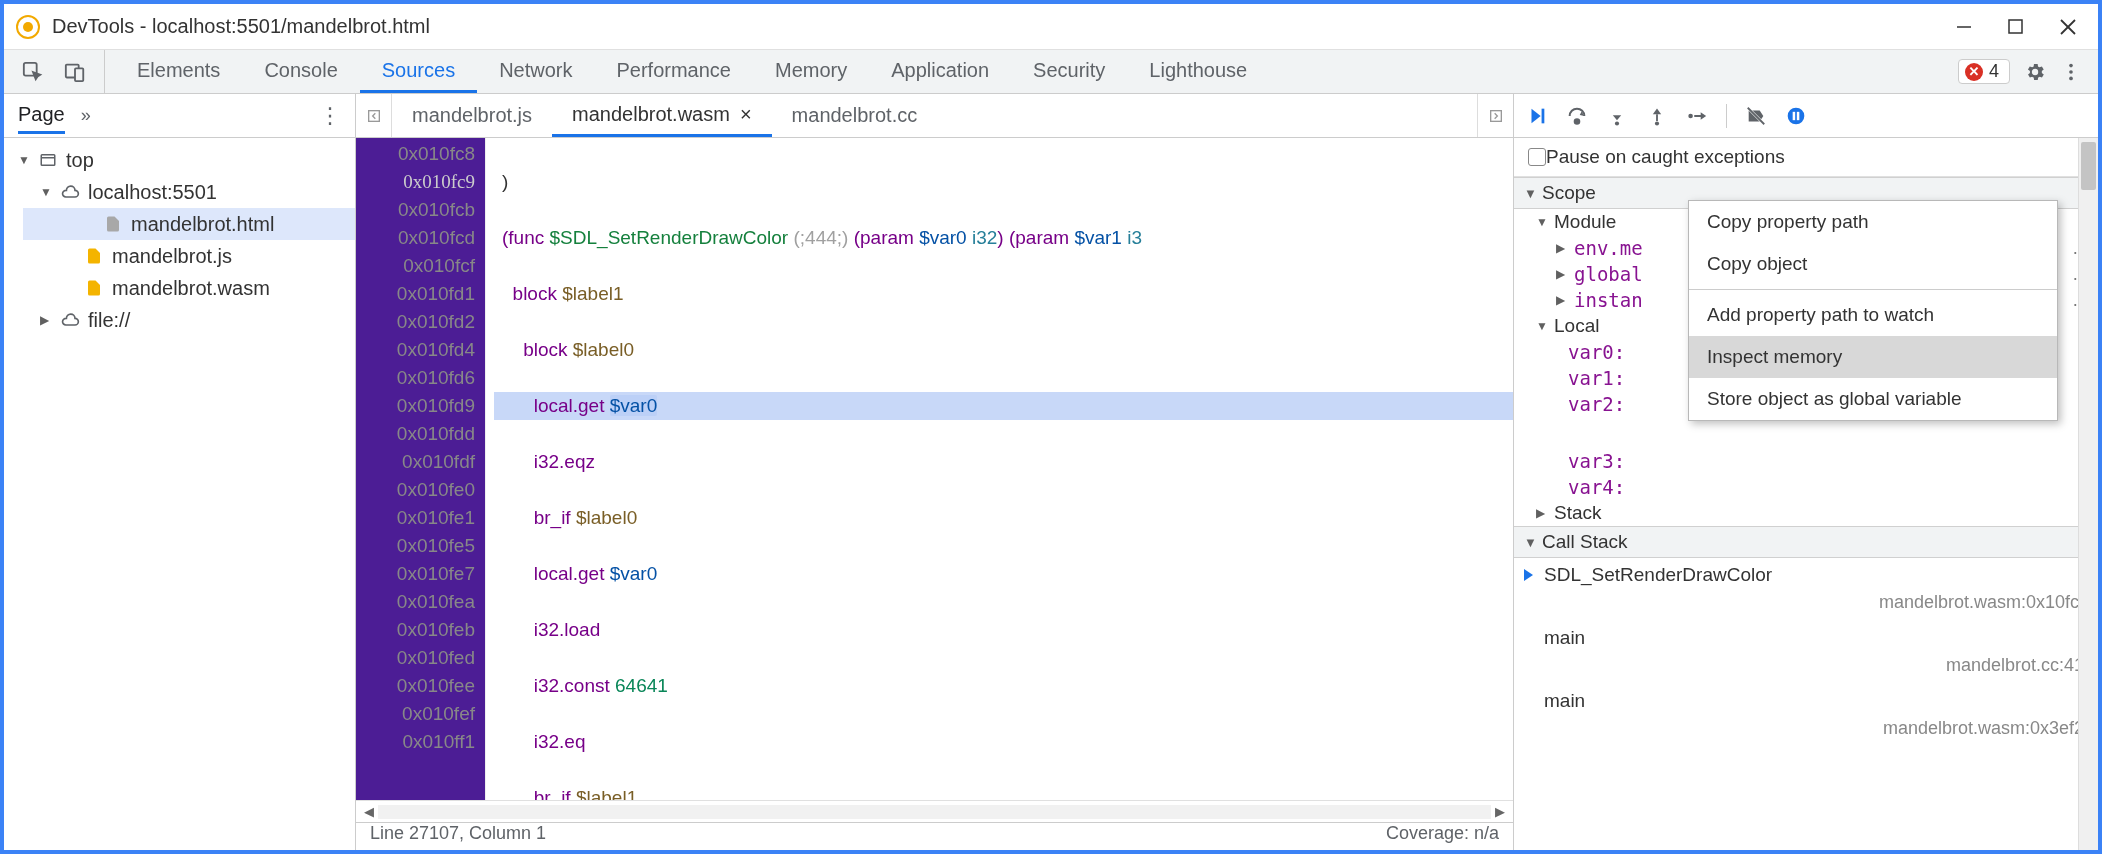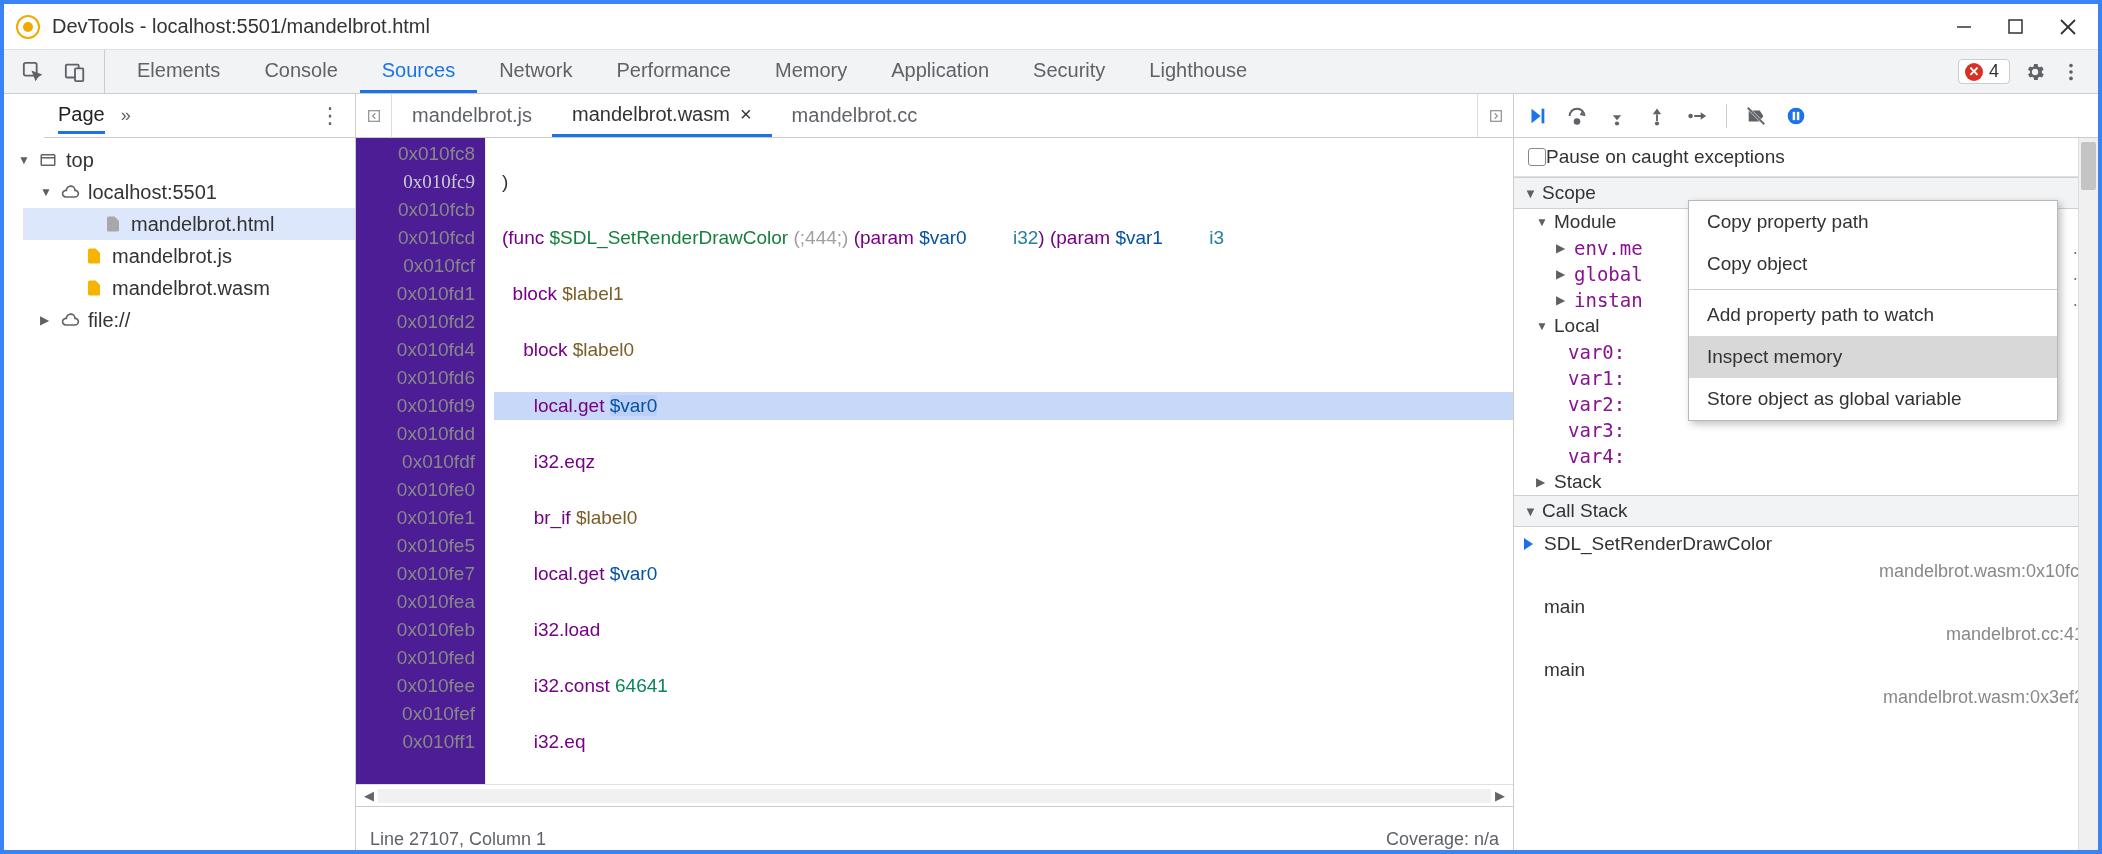--- a/index.html
+++ b/index.html
@@ -22,21 +22,21 @@
   .tab.active { color: #1a73e8; border-bottom-color: #1a73e8; }
   .right-icons { display: flex; align-items: center; gap: 14px; padding: 0 16px; }
   .errbadge { display: inline-flex; align-items: center; gap: 6px; background: #fff; border: 1px solid #ccc; border-radius: 4px; padding: 1px 10px 1px 6px; font-size: 18px; }
   .errcircle { width: 18px; height: 18px; border-radius: 50%; background: #d93025; color: #fff; font-size: 13px; display: inline-flex; align-items: center; justify-content: center; font-weight: bold; }
   
   
   .content { flex: 1; display: flex; min-height: 0; }
   
   
   .sidebar { width: 352px; border-right: 1px solid #ccc; display: flex; flex-direction: column; }
-  .sidebar-head { height: 44px; border-bottom: 1px solid #ccc; display: flex; align-items: center; padding: 0 14px; gap: 16px; margin-left: 40px; }
+  .sidebar-head { height: 44px; border-bottom: 1px solid #ccc; display: flex; align-items: center; padding: 0 14px; gap: 16px; }
   .sidebar-head .pagelbl { color: #202124; font-size: 20px; border-bottom: 3px solid #1a73e8; padding: 6px 0px 5px; }
   .sidebar-head .chev { color: #5f6368; font-size: 18px; }
   .sidebar-head .spacer { flex: 1; }
   .sidebar-head .kebab { font-size: 22px; color: #5f6368; }
   .tree { flex: 1; padding: 6px 0; font-size: 20px; color: #333; }
   .tree-row { display: flex; align-items: center; height: 32px; gap: 8px; cursor: pointer; }
   .tri { width: 12px; display: inline-block; color: #606060; font-size: 12px; }
   .fileicon { width: 20px; height: 20px; display: inline-flex; align-items: center; justify-content: center; }
   .tree-row.selected { background: #dde7fb; margin-left: 19px; }
   
@@ -53,22 +53,22 @@
   .codelines { flex: 1; padding: 2px 0 2px 8px; line-height: 28px; white-space: pre; overflow: hidden; }
   .codelines .line { padding-left: 8px; }
   .hl-line { background: #c8d8f8; display: block; }
   .hl-token { background: #bcd0f7; border-radius: 2px; }
   .kw { color: #708; }
   .fn { color: #15803d; }
   .var { color: #0451a5; }
   .lbl { color: #795e26; }
   .num { color: #098658; }
   .cmt { color: #a0a0a0; }
-  .typ { color: #267f99; margin-left: 41px; }
-  .status { height: 44px; border-top: 1px solid #ccc; display: flex; align-items: flex-end; padding: 0 14px; font-size: 18px; color: #5f6368; background: #fff; }
+  .typ { color: #267f99; }
+  .status { height: 28px; border-top: 1px solid #ccc; display: flex; align-items: flex-start; padding: 0 14px; font-size: 18px; color: #5f6368; background: #fff; }
   .status .spacer { flex: 1; }
   .hscroll { height: 22px; border-top: 1px solid #e0e0e0; display: flex; align-items: center; padding: 0 4px; }
   .hscroll .arrow { width: 18px; color: #666; font-size: 13px; text-align: center; }
   .hscroll .track { flex: 1; height: 14px; background: #f1f1f1; position: relative; }
   
   
   .debugpanel { width: 584px; display: flex; flex-direction: column; min-height: 0; position: relative; }
   .dbg-toolbar { height: 44px; border-bottom: 1px solid #ccc; display: flex; align-items: center; padding: 0 12px; gap: 18px; }
   .dbg-toolbar .ic { width: 22px; height: 22px; color: #5f6368; display: inline-flex; align-items: center; justify-content: center; }
   .dbg-toolbar .ic.blue { color: #1a73e8; }
@@ -419,21 +419,21 @@
         <div id="local-items">
             <div class="scope-item" style="padding-left: 54px;">
               <span class="purple">var0:</span>
             </div>
             <div class="scope-item" style="padding-left: 54px;">
               <span class="purple">var1:</span>
             </div>
             <div class="scope-item" style="padding-left: 54px;">
               <span class="purple">var2:</span>
             </div>
-            <div class="scope-item" style="padding-left: 54px;">
+            <div class="scope-item" style="padding-left: 54px; margin-top: 31px;">
               <span class="purple">var3:</span>
             </div>
             <div class="scope-item" style="padding-left: 54px;">
               <span class="purple">var4:</span>
             </div>
           </div>
         <div class="scope-item">
           <span class="tri">▶</span>
           <span>Stack</span>
         </div>

